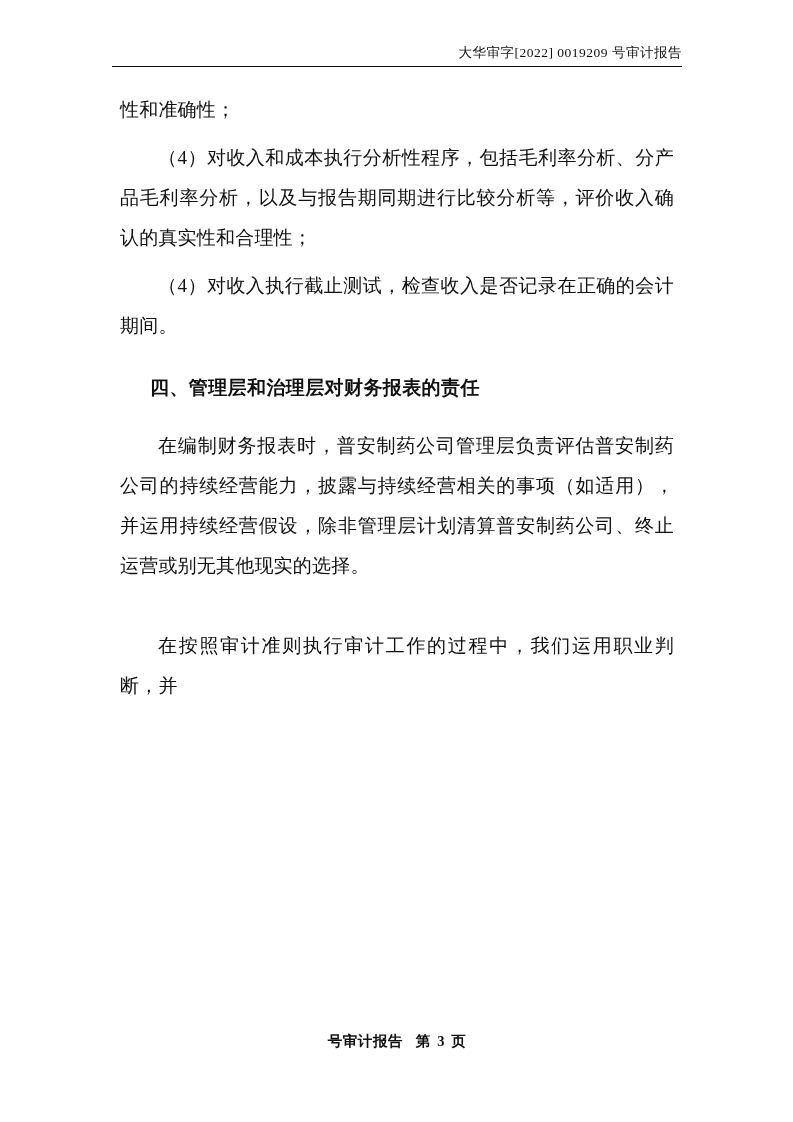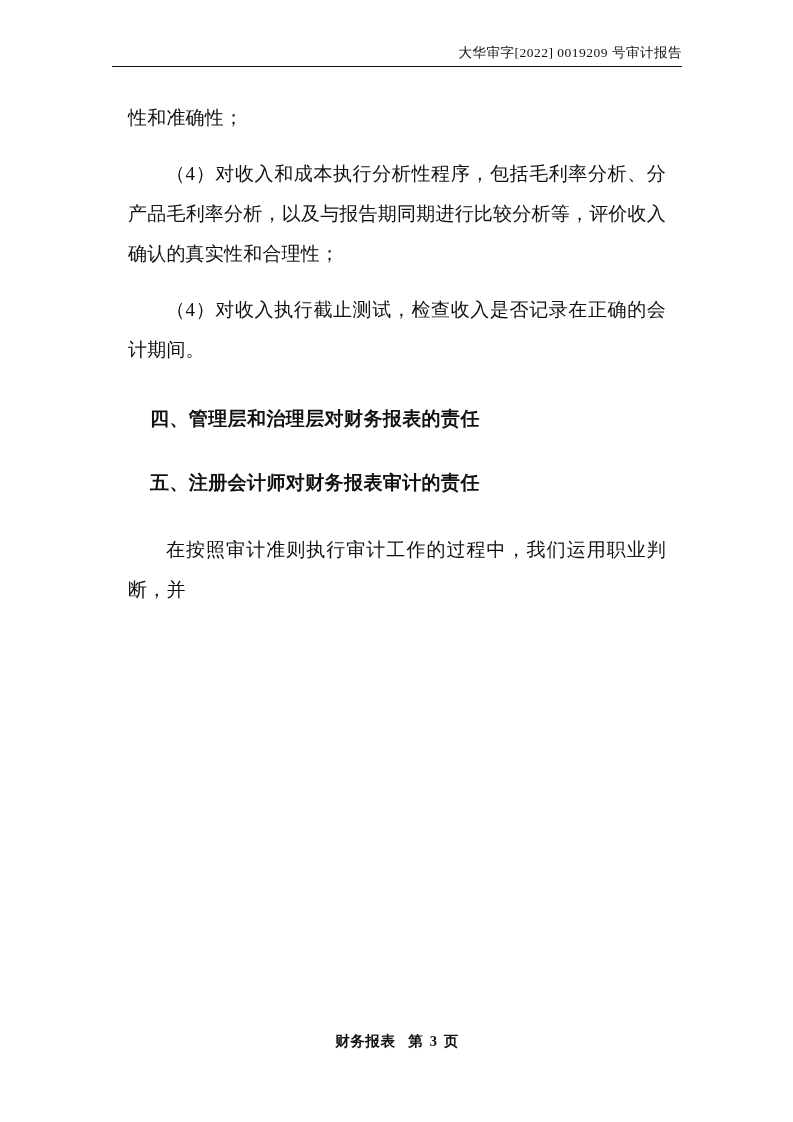--- a/index.html
+++ b/index.html
@@ -44,38 +44,37 @@
     height: 0;
     border-top: 1.4px solid #111;
   }
   .body-text {
     position: absolute;
     top: 82px;
     left: 0;
     width: 570px;
   }
   p.para {
-    margin: 16px;
+    margin: 8px;
     font-size: 19px;
     line-height: 40px;
     text-align: justify;
     text-justify: inter-ideograph;
     letter-spacing: 0.2px;
   }
   p.indent {
     text-indent: 38px;
   }
   h2.section {
     margin: 0;
     font-size: 19px;
     line-height: 40px;
     font-weight: bold;
     text-indent: 38px;
     letter-spacing: 0.4px;
-    font-family: Liberation Mono, monospace;
   }
   .spacer-sm { height: 14px; }
   .spacer-xs { height: 10px; }
   .footer {
     position: absolute;
     left: 0;
     width: 570px;
     top: 1032px;
     text-align: center;
     font-size: 14.5px;
@@ -99,31 +98,31 @@
     <div class="body-text">
 
       <p class="para">性和准确性；</p>
       <p class="para indent">（4）对收入和成本执行分析性程序，包括毛利率分析、分产品毛利率分析，以及与报告期同期进行比较分析等，评价收入确认的真实性和合理性；</p>
       <p class="para indent">（4）对收入执行截止测试，检查收入是否记录在正确的会计期间。</p>
 
       <div class="spacer-sm"></div>
       <h2 class="section">四、管理层和治理层对财务报表的责任</h2>
       <div class="spacer-xs"></div>
 
+      <p class="para indent">在编制财务报表时，普安制药公司管理层负责评估普安制药公司的持续经营能力，披露与持续经营相关的事项（如适用），并运用持续经营假设，除非管理层计划清算普安制药公司、终止运营或别无其他现实的选择。</p>
 
       <div class="spacer-sm"></div>
-      <h2 class="section">五、注册会计师对财务报表审计的责任</h2>
       <div class="spacer-xs"></div>
 
       <p class="para indent">在按照审计准则执行审计工作的过程中，我们运用职业判断，并</p>
 
     </div>
 
     <div class="footer">
-      <span>财务报表</span>
+      <span>号审计报告</span>
       <span>&nbsp;</span>
       <span>第</span>
       <span class="pg-num">3</span>
       <span>页</span>
     </div>
 
   </div>
 </div>
 
 </body></html>

